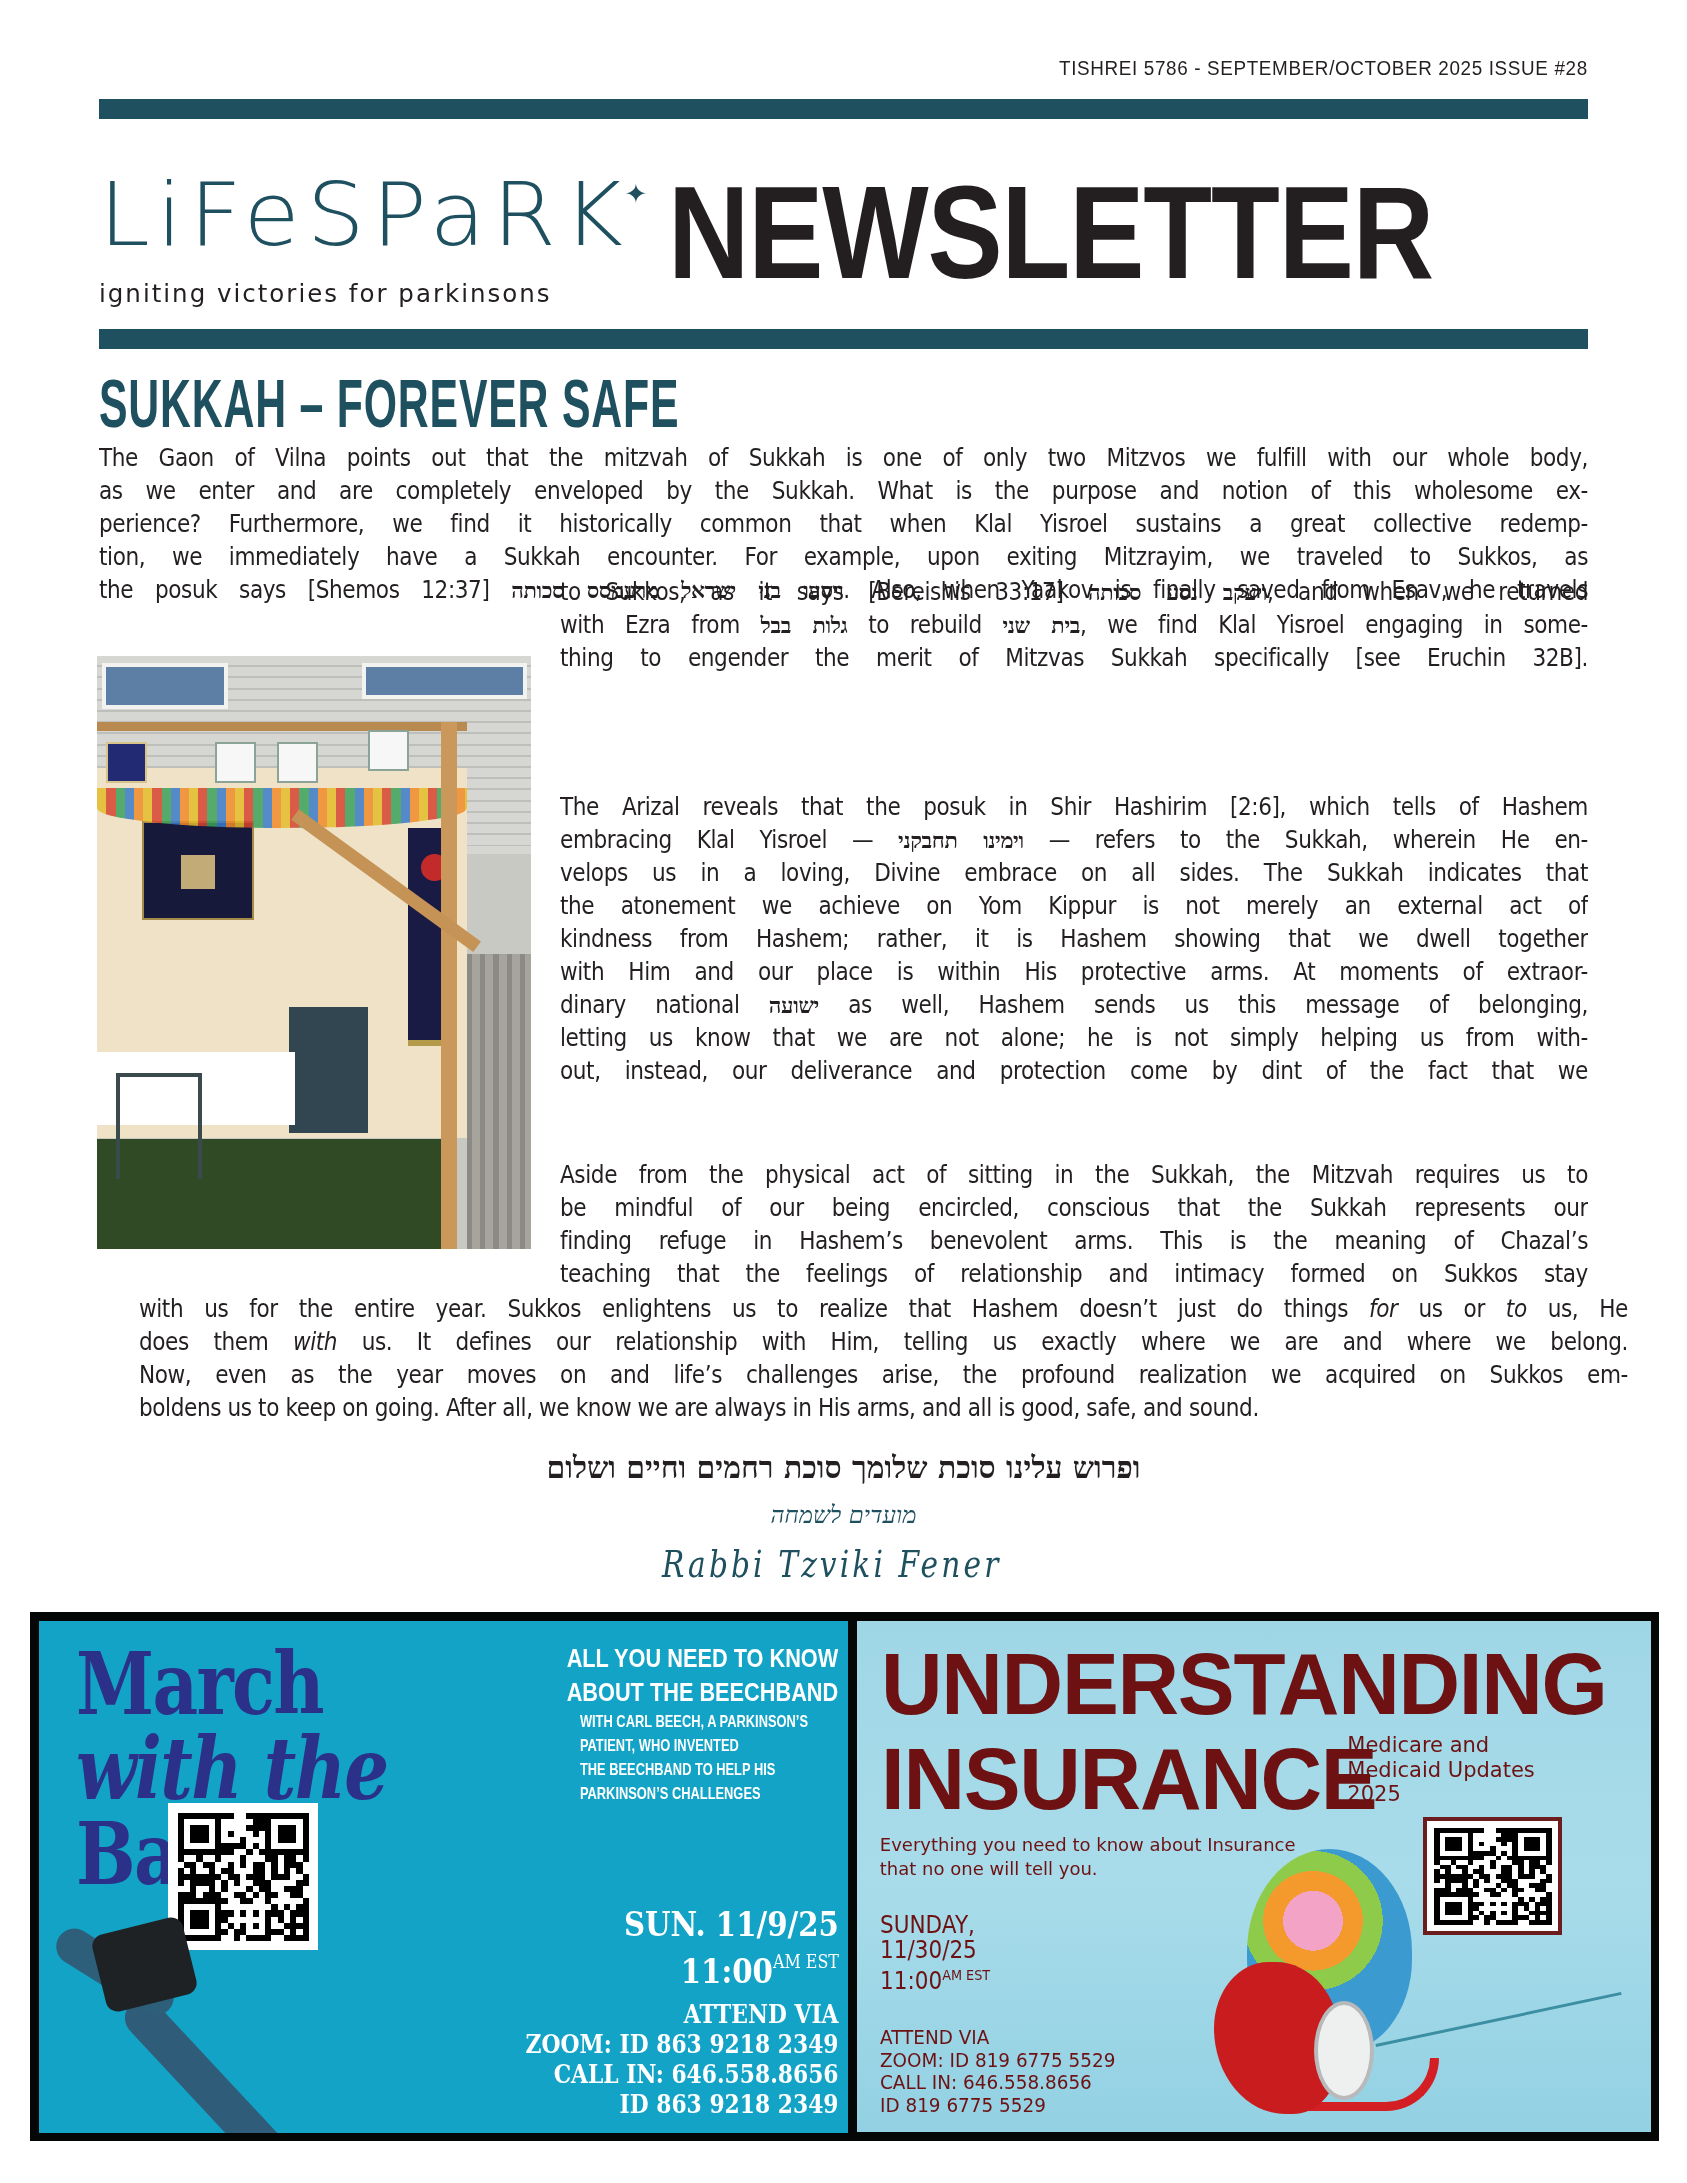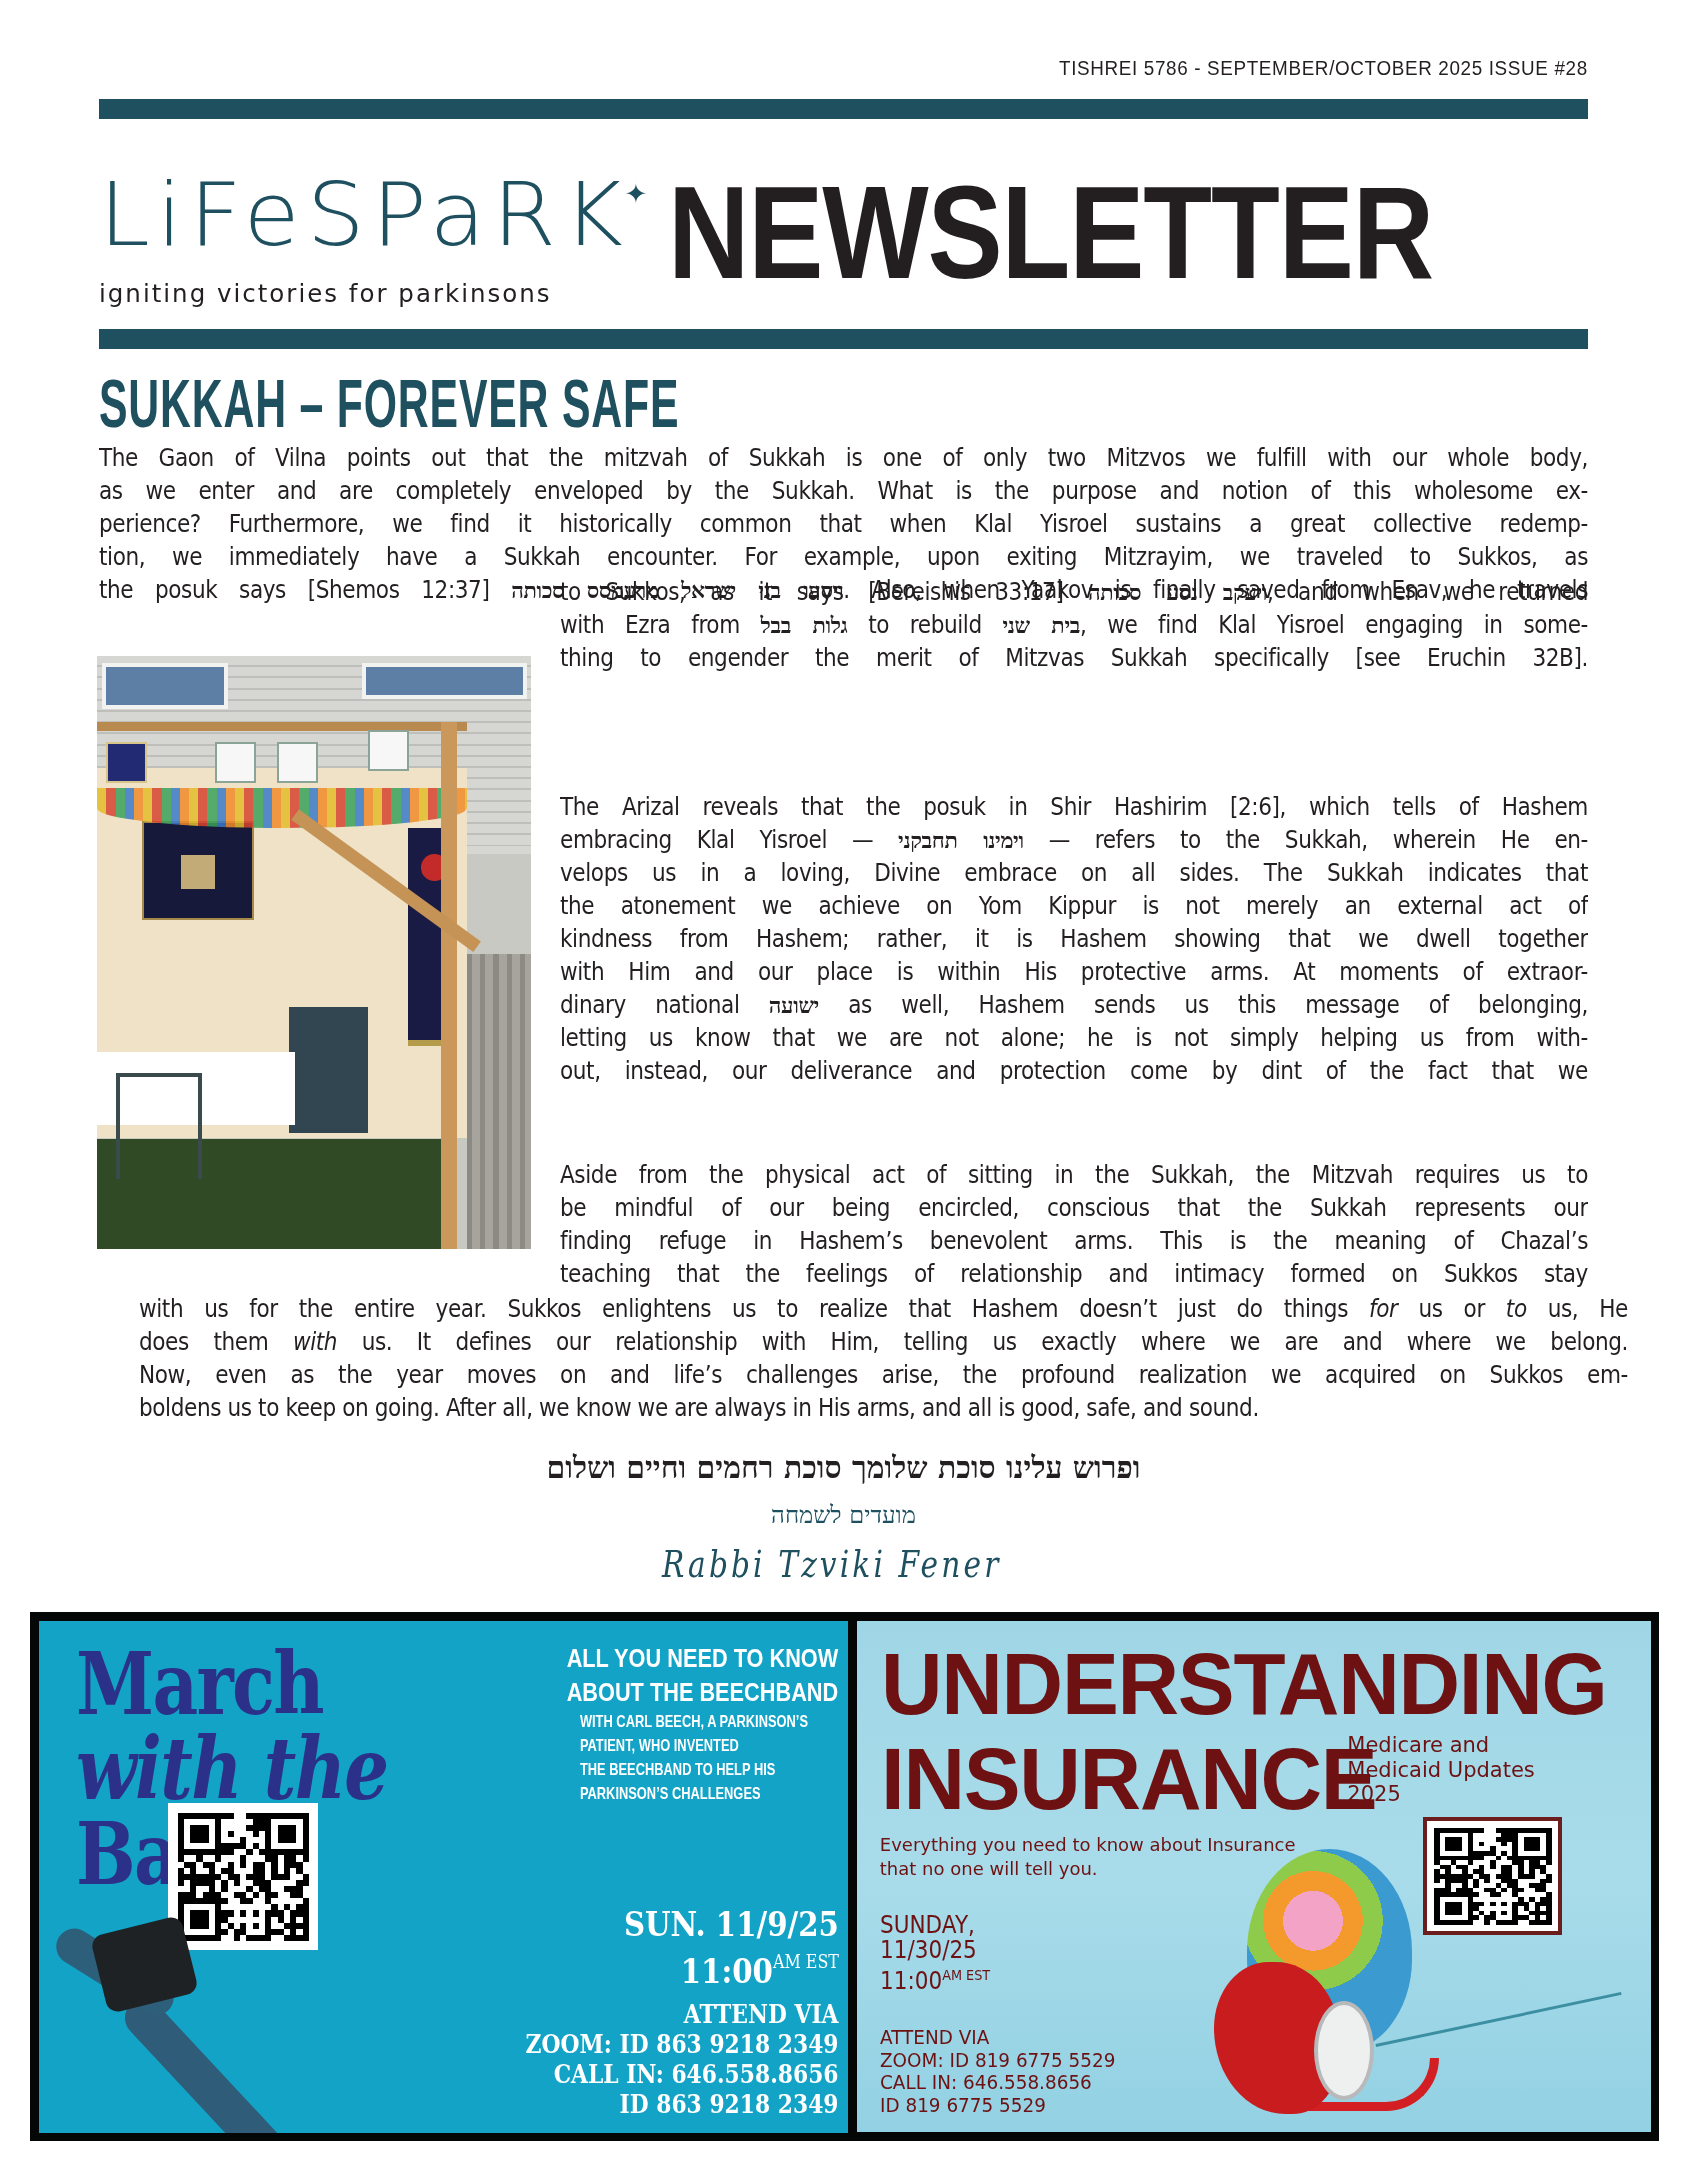--- a/index.html
+++ b/index.html
@@ -46,21 +46,21 @@
     .photo .garland { position: absolute; left: 0; top: 132px; width: 370px; height: 40px; background: repeating-linear-gradient(90deg, #e4bc2a 0 9.3px, #d6432f 9.3px 18.5px, #39a15a 18.5px 28px, #3a7ac8 28px 37px, #f08a2a 37px 46px); border-radius: 0 0 50% 50%; opacity: 0.85; }
     .photo .table { position: absolute; left: 0; top: 396px; width: 198px; height: 73px; background: #ffffff; }
     .photo .chair1 { position: absolute; left: 18.5px; top: 417px; width: 86px; height: 106px; border: 4px solid #3a4a4d; border-bottom: none; }
     .photo .chair2 { position: absolute; left: 192px; top: 351px; width: 79px; height: 126px; background: #314650; }
     .photo .tapestry { position: absolute; left: 311px; top: 172px; width: 37px; height: 218px; background: #1a1b45; border-bottom: 6.6px solid #b49b4a; }
     .photo .floor { position: absolute; left: 0; top: 483px; width: 344px; height: 112px; background: #2f4a24; }
     .photo .rail { position: absolute; left: 370px; top: 298px; width: 66px; height: 298px; background: repeating-linear-gradient(90deg, #8c8a84 0 5.3px, #a7a49d 5.3px 13.2px); }
     .photo .rose { position: absolute; left: 324px; top: 198px; width: 26.5px; height: 26.5px; border-radius: 50%; background: #c32a2a; }
 
     .closing-heb { position: absolute; left: 0; width: 1687px; top: 1450px; text-align: center; font-family: "DejaVu Serif", serif; font-weight: 700; font-size: 30px; color: #231f20; direction: rtl; }
-    .moadim { position: absolute; left: 0; width: 1687px; top: 1501px; text-align: center; font-family: "DejaVu Serif", serif; font-size: 24px; color: #1e5060; direction: rtl; }
+    .moadim { position: absolute; left: 0; width: 1687px; top: 1501px; text-align: center; font-family: "DejaVu Serif", serif; font-size: 24px; color: #1e5060; direction: rtl; font-style: italic; }
     .signature { position: absolute; left: 662px; top: 1542px; font-family: "DejaVu Serif", serif; font-style: italic; font-size: 38px; color: #1e5060; letter-spacing: 4px; transform: scaleX(0.78); transform-origin: left; white-space: nowrap; }
 
     .ad { position: absolute; top: 1612px; height: 529px; background: #050707; padding: 9.3px 9.3px 8px 9.3px; }
     .ad.left { left: 30px; width: 847px; }
     .ad.right { left: 848px; width: 811px; padding: 9.3px 8px 9.3px 9.3px; }
     .ad-inner { position: relative; width: 100%; height: 100%; overflow: hidden; }
     .ad.left .ad-inner { background: #12a3c6; }
     .ad.right .ad-inner { background: linear-gradient(180deg, #9fd6e6 0%, #a9dcea 50%, #92d1e3 100%); }
 
     .march { position: absolute; left: 37px; top: 20px; font-family: "DejaVu Serif", serif; font-weight: 700; color: #2b3188; font-size: 86px; line-height: 85px; transform: scaleX(0.82); transform-origin: left; white-space: nowrap; letter-spacing: -2px; }

